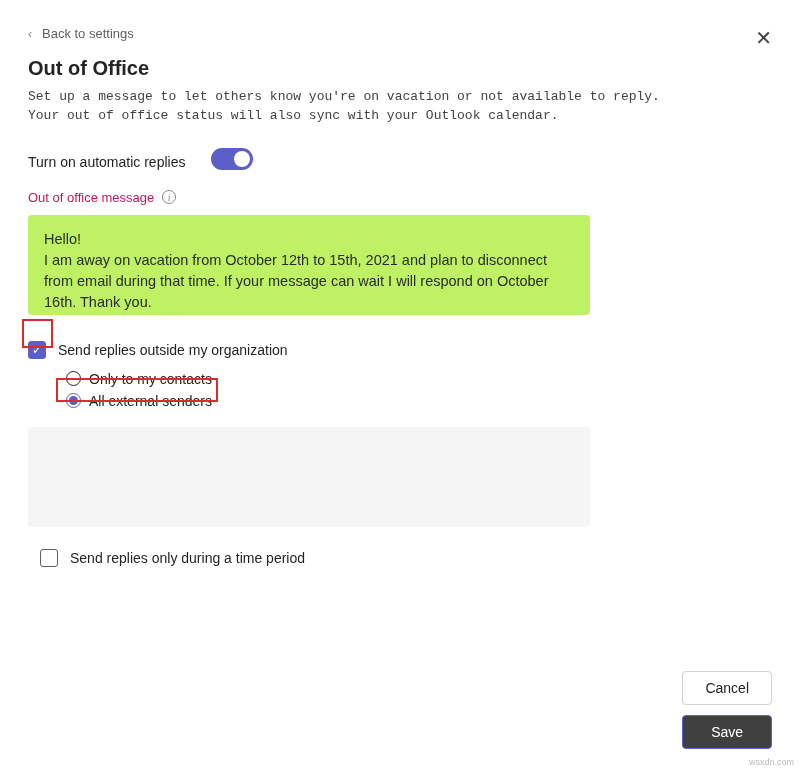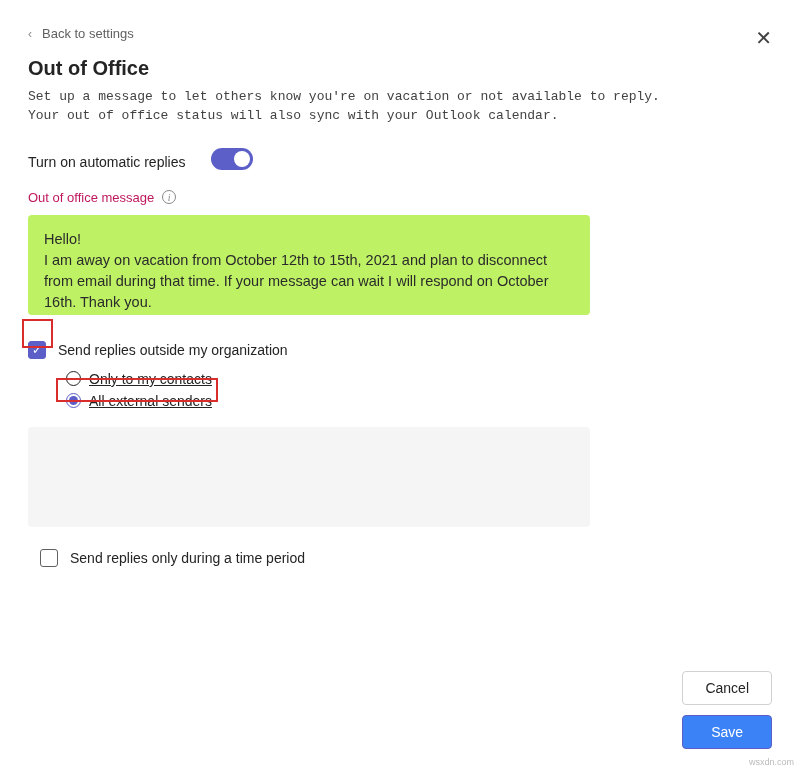--- a/index.html
+++ b/index.html
@@ -121,21 +121,20 @@
     color: #242424;
   }
   .radio-group {
     margin-top: 12px;
     margin-left: 38px;
   }
   .radio-row {
     display: flex; align-items: center; gap: 8px;
     margin-bottom: 6px;
     cursor: pointer;
-    text-decoration: underline;
   }
   .radio {
     width: 15px; height: 15px;
     border: 1.5px solid #242424;
     border-radius: 50%;
     display: flex; align-items: center; justify-content: center;
   }
   .radio.selected .dot {
     width: 9px; height: 9px;
     background: #5b5fc7;
@@ -167,21 +166,21 @@
     border-radius: 4px;
     cursor: pointer;
     font-family: inherit;
   }
   .btn.cancel {
     background: #fff;
     border: 1px solid #d1d1d1;
     color: #242424;
   }
   .btn.save {
-    background: #3b82f6;
+    background: #404040;
     border: 1px solid #5b5fc7;
     color: #fff;
   }
   .watermark {
     position: absolute;
     bottom: 4px; right: 6px;
     font-size: 9px;
     color: #bbb;
   }
   

